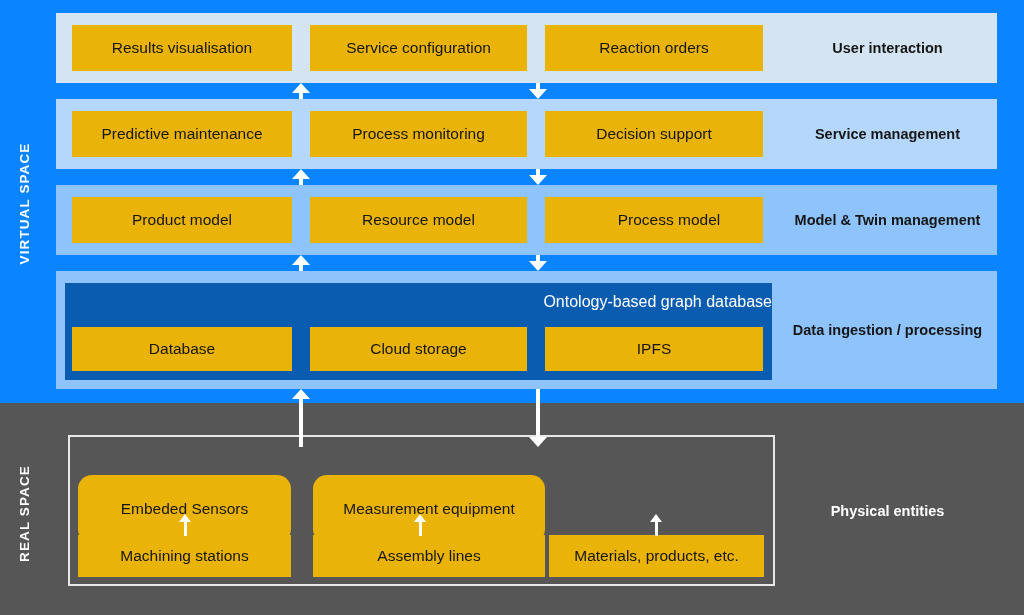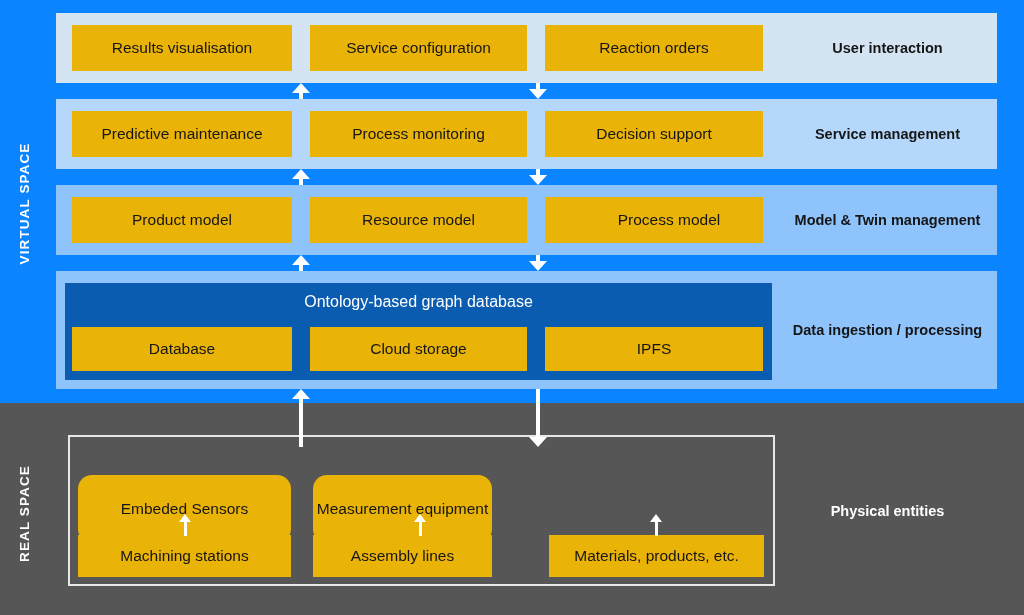--- a/index.html
+++ b/index.html
@@ -116,21 +116,21 @@
   #ontology-box {
     position: absolute;
     left: 65px; top: 283px;
     width: 707px; height: 97px;
     background: #0a5cb0;
   }
   #ontology-title {
     position: absolute;
     left: 0; top: 10px;
     width: 707px;
-    text-align: center;
+    text-align: right;
     color: #ffffff;
     font-size: 16px;
   }
   .storage-box {
     position: absolute;
     top: 327px;
     height: 44px;
   }
 
   
@@ -161,21 +161,21 @@
     font-size: 15.5px;
     margin-top: 28px;
   }
   .station-box {
     position: absolute;
     top: 535px;
     height: 42px;
     font-size: 15.5px;
   }
   .rcol-1 { left: 78px;  width: 213px; }
-  .rcol-2 { left: 313px; width: 179px; }
+  .rcol-2 { left: 313px; width: 232px; }
   .rcol-3 { left: 549px; width: 215px; }
 
   
   .arrow {
     position: absolute;
     width: 18px;
   }
   .arrow .shaft {
     position: absolute;
     left: 7px;

